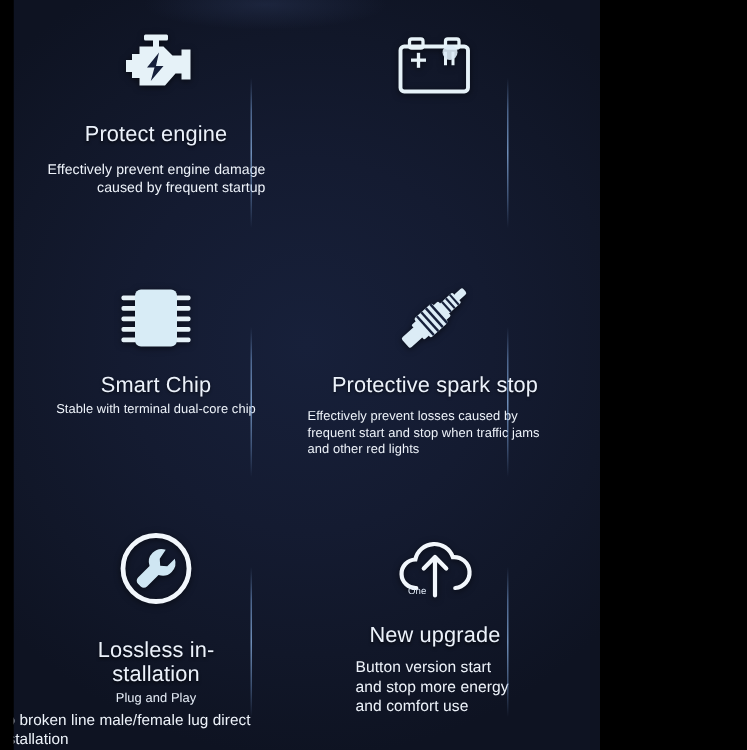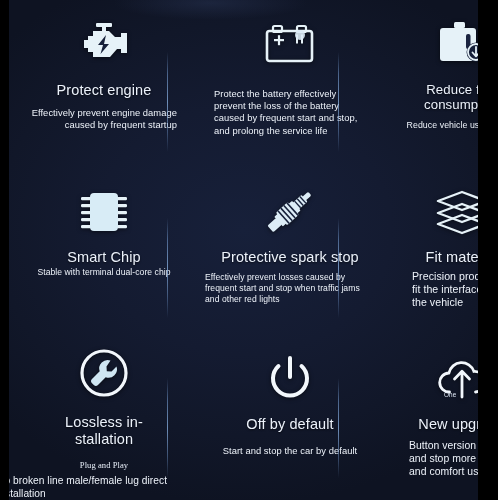--- a/index.html
+++ b/index.html
@@ -29,21 +29,21 @@
     background: #000000;
     z-index: 40;
   }
   .bar-left  { left: 0; }
   .bar-right { right: 0; width: 20px; }
 
   #panel {
     position: absolute;
     left: 9px;
     top: 0;
-    width: 469px;
+    width: 391px;
     height: 500px;
     background:
       radial-gradient(ellipse 70% 55% at 50% 46%, #17203a 0%, #141b31 45%, #111729 75%, #0e1322 100%);
     overflow: hidden;
   }
   
   .sheen {
     position: absolute;
     left: 22%;
     top: -14px;
@@ -86,23 +86,22 @@
     margin-top: 6px;
     letter-spacing: 0.1px;
     white-space: pre-line;
     text-shadow: 0 1px 2px rgba(0,0,0,0.6);
   }
   .cell-sub {
     color: #e7eef8;
     font-size: 8.6px;
     line-height: 1.22;
     text-align: center;
-    margin-top: 13px;
+    margin-top: 1px;
     letter-spacing: 0.05px;
-    font-family: Liberation Serif, serif;
   }
   .cell-body {
     color: #eef3fa;
     font-size: 9.4px;
     line-height: 1.3;
     text-align: left;
     margin-top: 7px;
     letter-spacing: 0.05px;
   }
 
@@ -188,21 +187,20 @@
             <rect x="10" y="4" width="9" height="6" rx="1.5" fill="none" stroke="#e6f2f8" stroke-width="2.2"></rect>
             <rect x="34" y="4" width="9" height="6" rx="1.5" fill="none" stroke="#e6f2f8" stroke-width="2.2"></rect>
             <rect x="4" y="9" width="45" height="30" rx="2.5" fill="none" stroke="#e6f2f8" stroke-width="2.6"></rect>
             <rect x="11" y="17" width="10" height="2.2" fill="#e6f2f8"></rect>
             <rect x="14.9" y="13.2" width="2.2" height="10" fill="#e6f2f8"></rect>
             <rect x="33" y="12.5" width="2" height="9" fill="#e6f2f8"></rect>
             <rect x="38" y="12.5" width="2" height="9" fill="#e6f2f8"></rect>
             <circle cx="37" cy="13" r="5" fill="#dceaf5" opacity="0.9"></circle>
           </svg>
         </div>
-        <div class="cell-body">Protect the battery effectively prevent the loss of the battery caused by frequent start and stop, and prolong the service life</div>
       </div>
 
       <div class="cell c3">
         <div class="icon-wrap">
           <svg width="54" height="48" viewBox="0 0 54 48">
             <rect x="19" y="1" width="11" height="6" rx="1.5" fill="#e6f2f8"></rect>
             <path d="M8 7 h30 a3 3 0 0 1 3 3 v27 a3 3 0 0 1 -3 3 H8 a3 3 0 0 1 -3 -3 V10 a3 3 0 0 1 3 -3 z" fill="#e6f2f8"></path>
             <rect x="31" y="13" width="4.5" height="15" rx="2" fill="#1a2440"></rect>
             <circle cx="41" cy="31" r="9.5" fill="#16203a"></circle>
             <circle cx="41" cy="31" r="8" fill="none" stroke="#e6f2f8" stroke-width="1.8"></circle>
@@ -282,30 +280,20 @@
             <path d="M31.5 12.5 a8.5 8.5 0 0 0 -10.8 10.8 L13 31 a3 3 0 0 0 0 4.2 l1.8 1.8 a3 3 0 0 0 4.2 0
                      l7.7 -7.7 a8.5 8.5 0 0 0 10.8 -10.8 l-5 5 l-4.7 -0.3 l-0.3 -4.7 z" fill="#cfe6f2"></path>
           </svg>
         </div>
         <div class="cell-title">Lossless in-
 stallation</div>
         <div class="cell-sub">Plug and Play</div>
         <div class="cell-body">No broken line male/female lug direct installation</div>
       </div>
 
-      <div class="cell c8">
-        <div class="icon-wrap">
-          <svg width="52" height="52" viewBox="0 0 52 52">
-            <path d="M14.5 13 a17 17 0 1 0 23 0" fill="none" stroke="#f2f7fc" stroke-width="4" stroke-linecap="round"></path>
-            <path d="M26 5 v19" fill="none" stroke="#f2f7fc" stroke-width="4" stroke-linecap="round"></path>
-          </svg>
-        </div>
-        <div class="cell-title">Off by default</div>
-        <div class="cell-body">Start and stop the car by default</div>
-      </div>
 
       <div class="cell c9">
         <div class="icon-wrap">
           <svg width="58" height="48" viewBox="0 0 58 48">
             <path d="M16.5 37 a9.5 9.5 0 0 1 -0.6 -19 a13 13 0 0 1 25 -1.6 a8.8 8.8 0 0 1 1.6 20.6" fill="none" stroke="#f2f7fc" stroke-width="2.8" stroke-linecap="round"></path>
             <path d="M29 42 V17 M21.5 24 L29 16.3 L36.5 24" fill="none" stroke="#f2f7fc" stroke-width="2.8" stroke-linecap="round" stroke-linejoin="round"></path>
           </svg>
           <span class="cloud-label">One</span>
         </div>
         <div class="cell-title">New upgrade</div>

